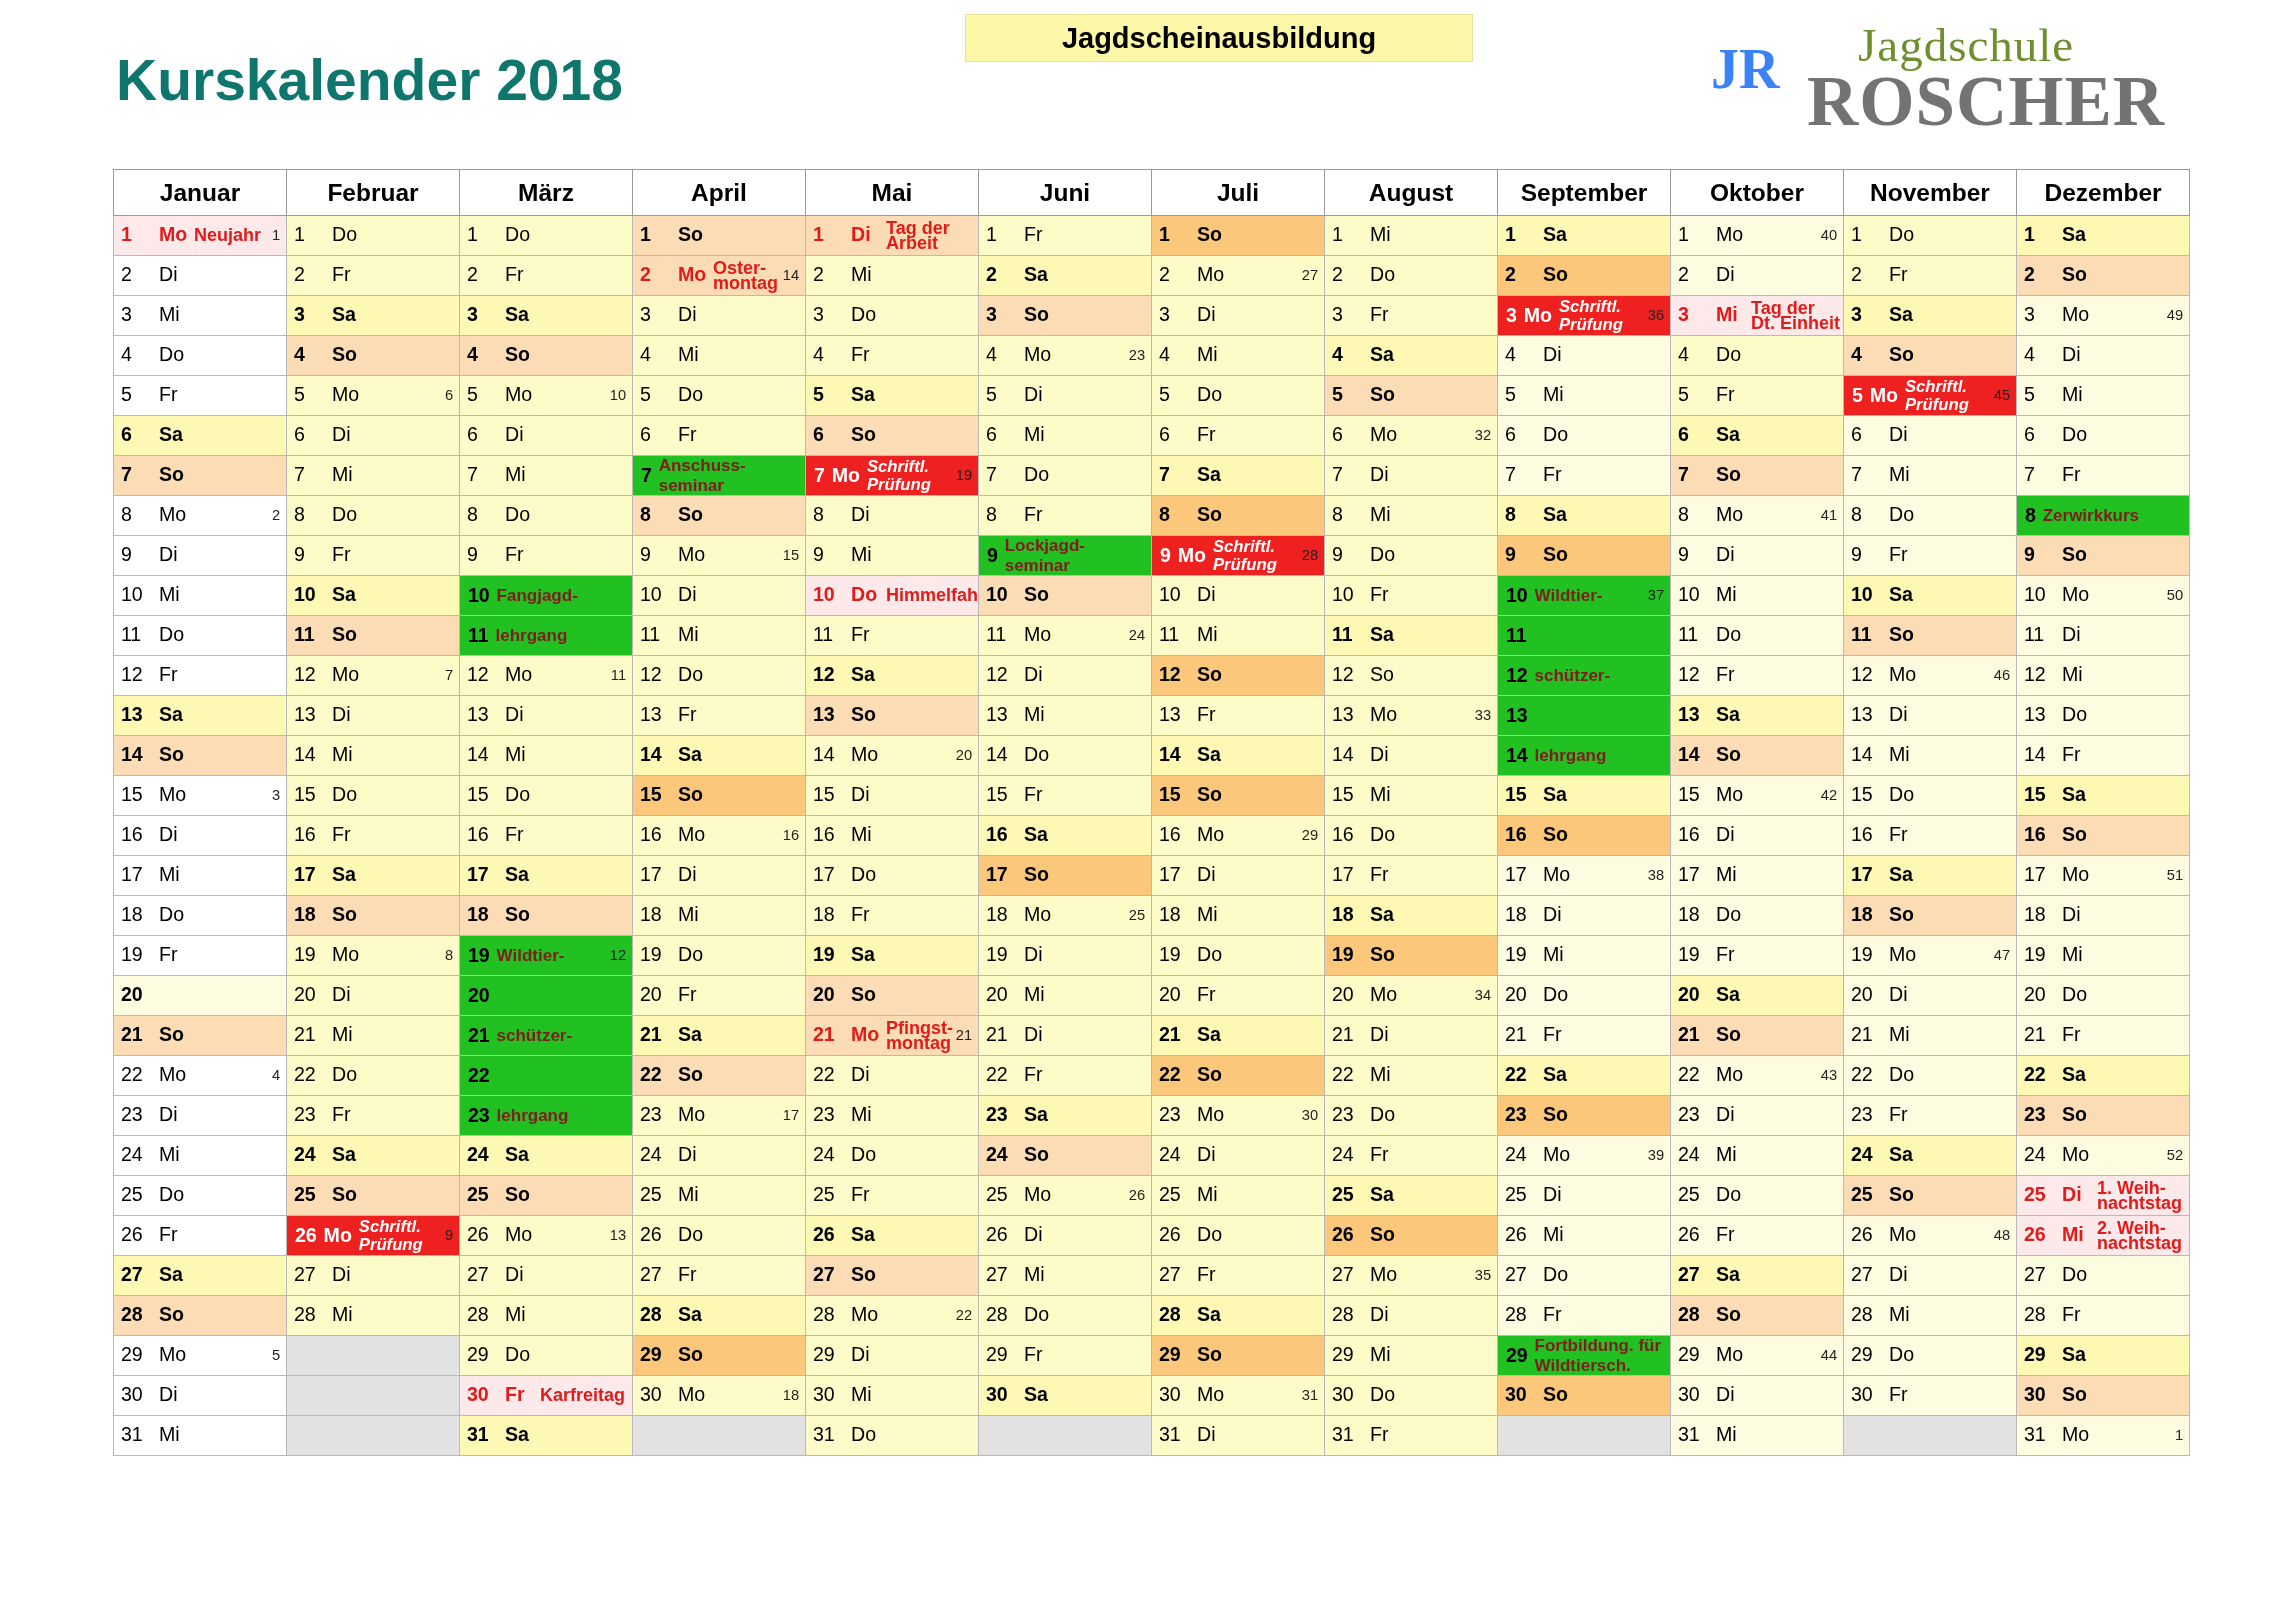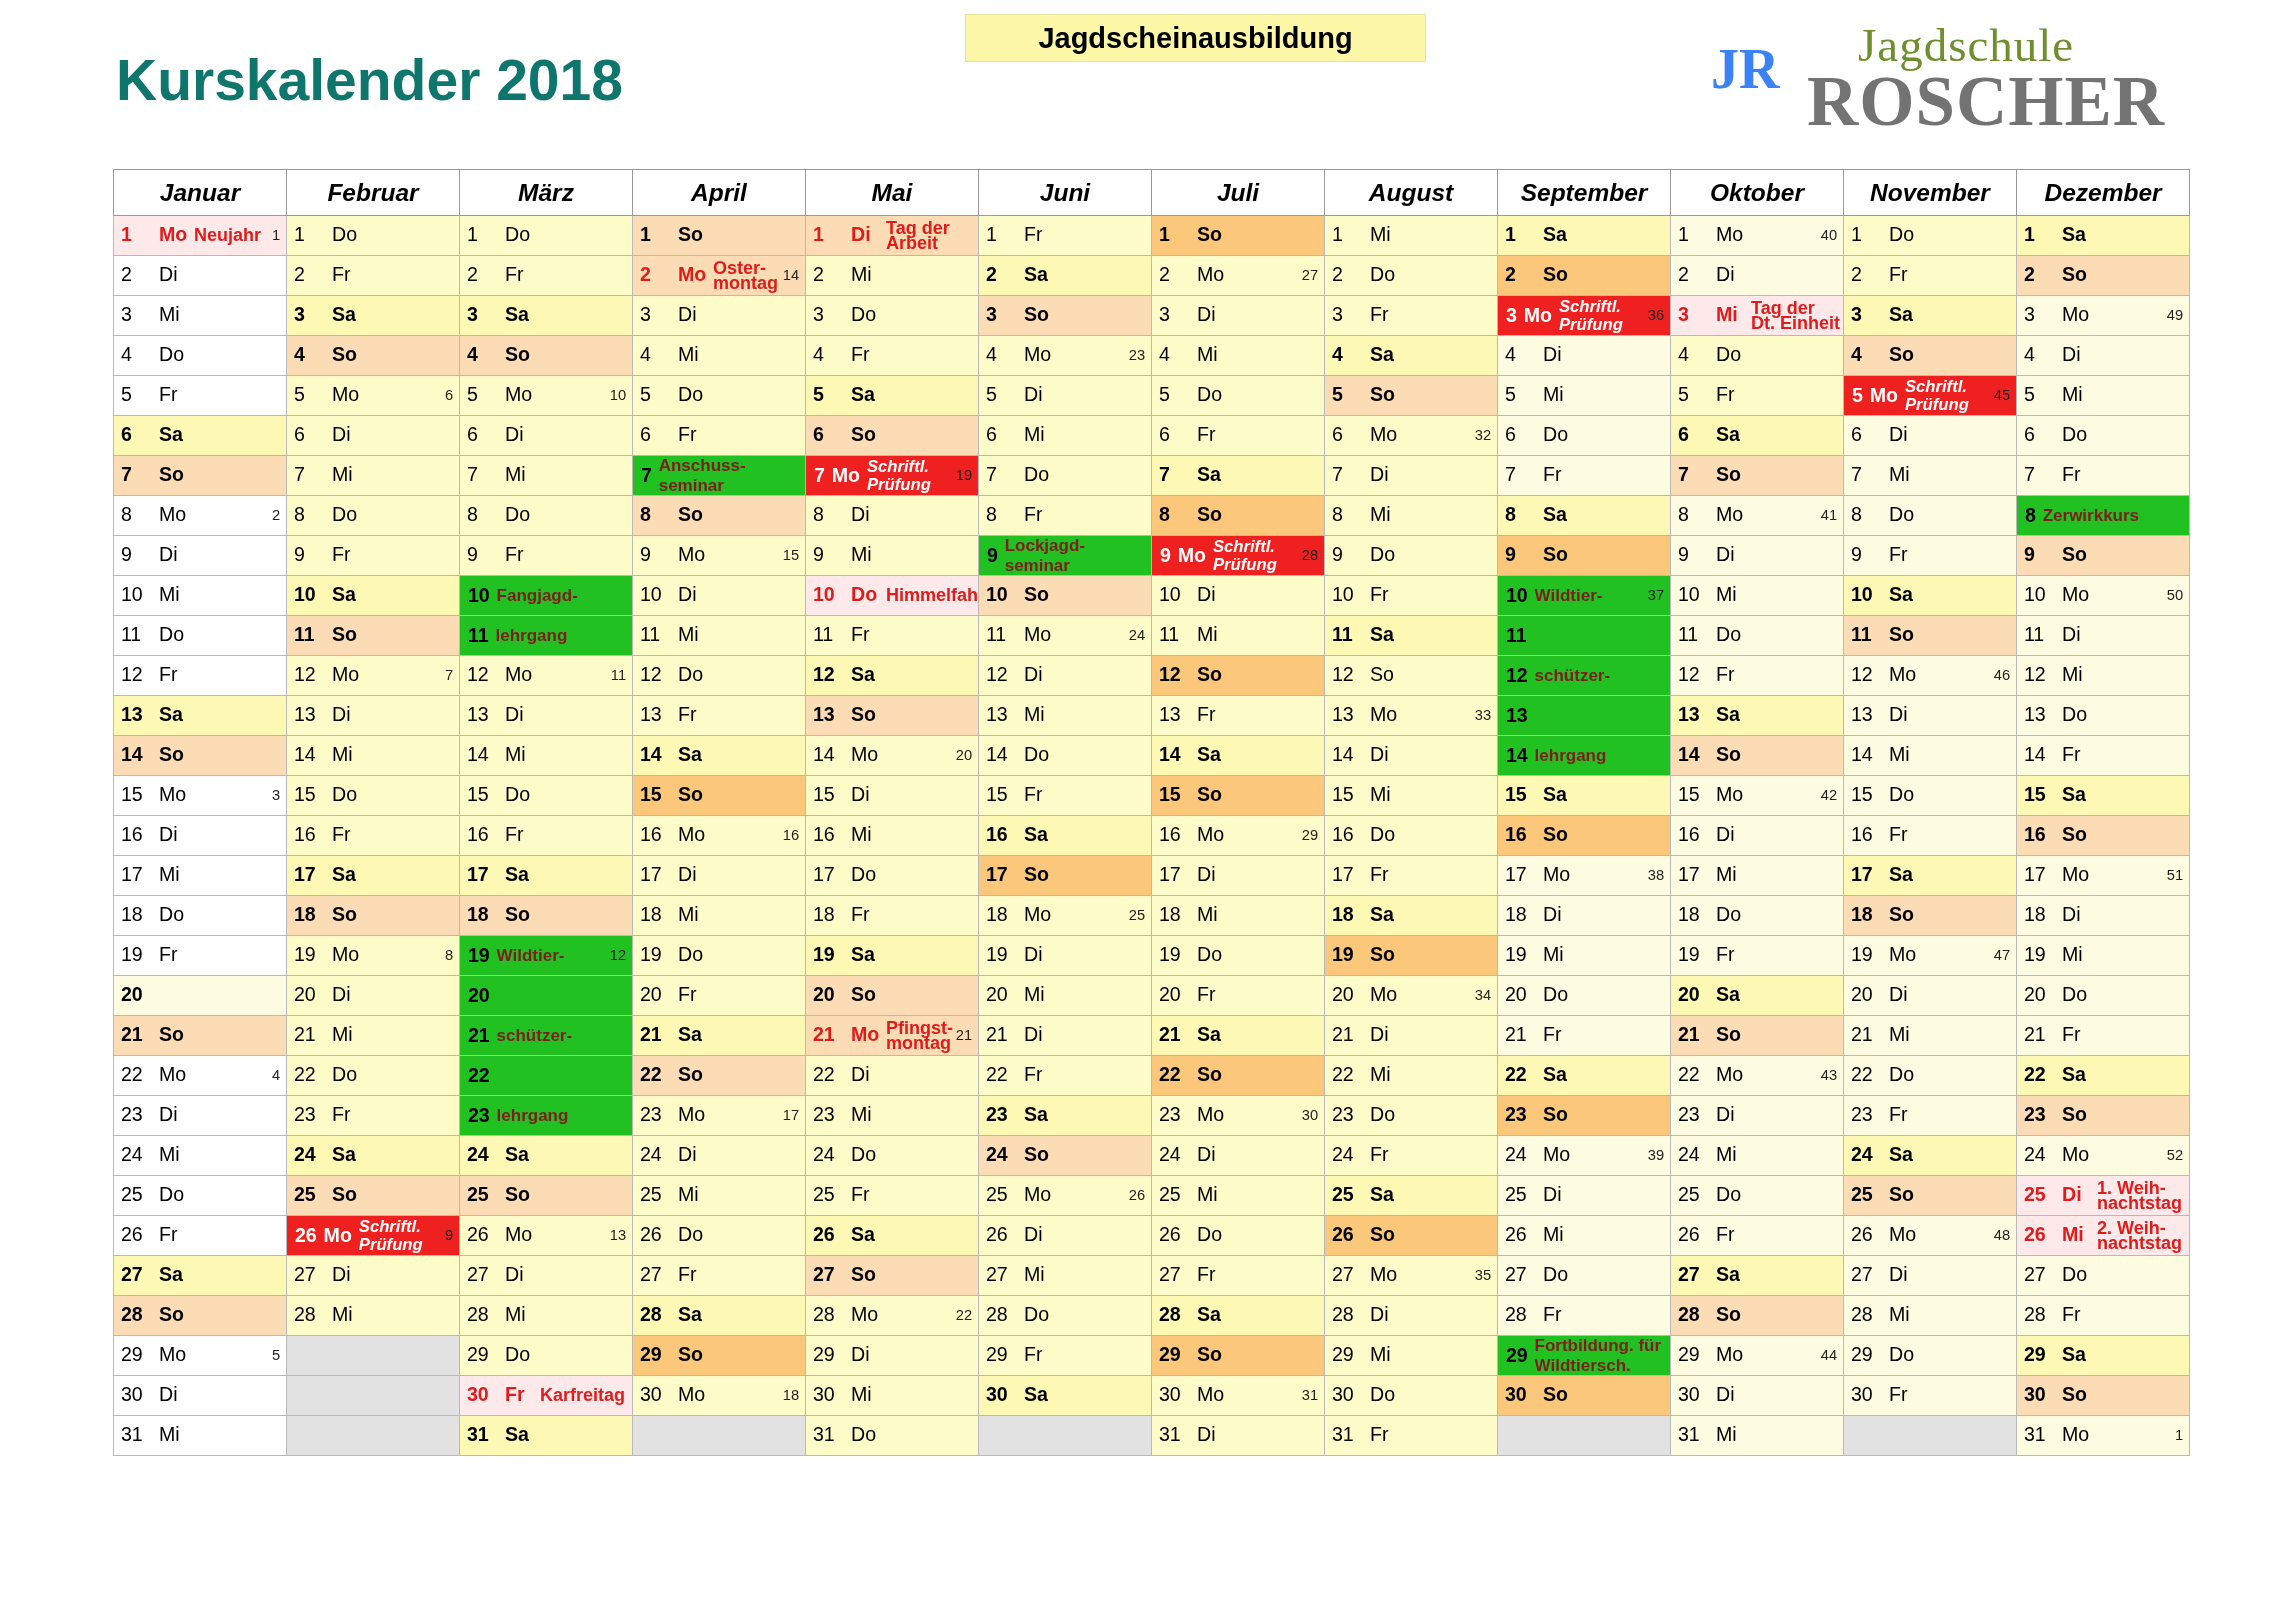--- a/index.html
+++ b/index.html
@@ -10,21 +10,21 @@
     -webkit-font-smoothing:antialiased;
   }
   .page{position:relative;width:2292px;height:1619px;box-sizing:border-box;padding:0;}
 
   
   .header{position:relative;height:165px;}
   .title{
     position:absolute;left:116px;top:47px;
     font-size:57px;font-weight:bold;color:#0f766e;letter-spacing:0px;
   }
-  .legend{position:absolute;left:965px;top:13.7px;width:461px;}
+  .legend{position:absolute;left:965px;top:13.7px;width:508px;}
   .legend-box{
     display:block;text-align:center;font-weight:bold;font-size:29px;color:#000;
     padding:6.9px 13.7px;margin-bottom:9.8px;border:1px solid #c8c8a0;
   }
   .legend-yellow{background:#fdf7a8;border-color:#e9e29b;}
   .legend-green{background:#22c122;border-color:#1aa81a;}
 
   .logo{position:absolute;right:71px;top:9.8px;width:510px;height:127px;}
   .logo-jr{
     position:absolute;left:0;top:17.6px;
@@ -41,21 +41,21 @@
     font-family:"Liberation Serif", serif;
     font-size:71px;font-weight:bold;color:#737373;letter-spacing:1px;
   }
 
   
   .cal-wrap{position:absolute;left:113px;top:169px;width:2070px;}
   table.cal{border-collapse:collapse;table-layout:fixed;width:2070px;}
   table.cal th{
     border:1px solid #9a9a9a;
     font-size:24.5px;font-weight:bold;color:#000;
-    height:43px;background:#ffffff;font-style:italic;
+    height:43px;background:#ffffff;
   }
   table.cal td{
     border:1px solid #b9b9b9;
     height:39px;padding:0;vertical-align:middle;
     font-size:19.6px;color:#000;
     overflow:hidden;
   }
   table.cal col{width:173px;}
 
   .cell{position:relative;width:100%;height:39px;display:block;box-sizing:border-box;}

